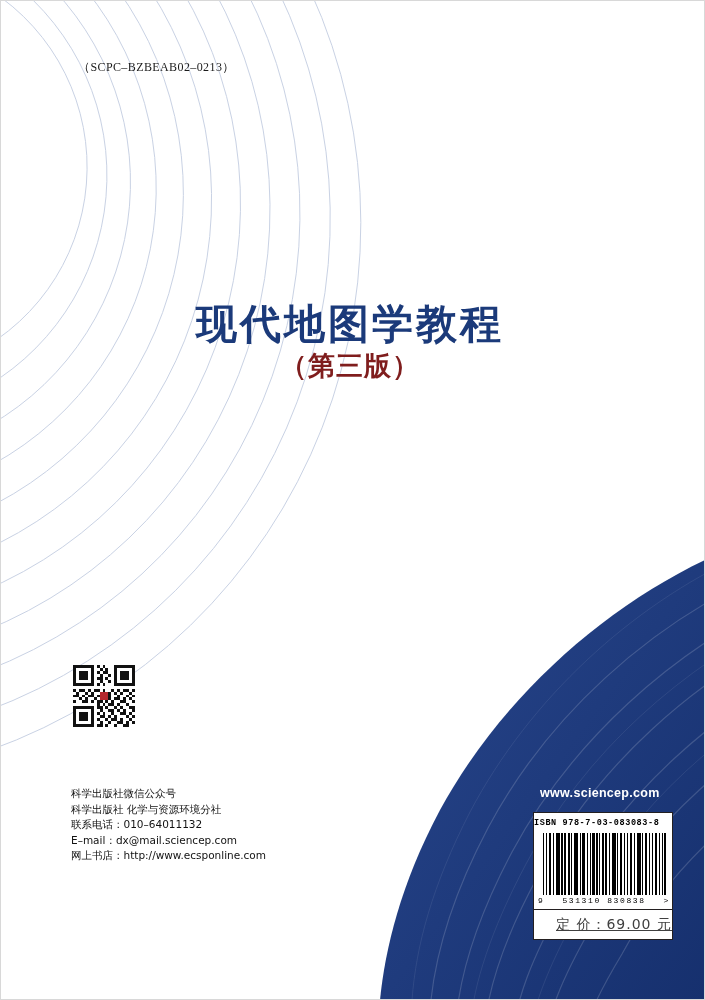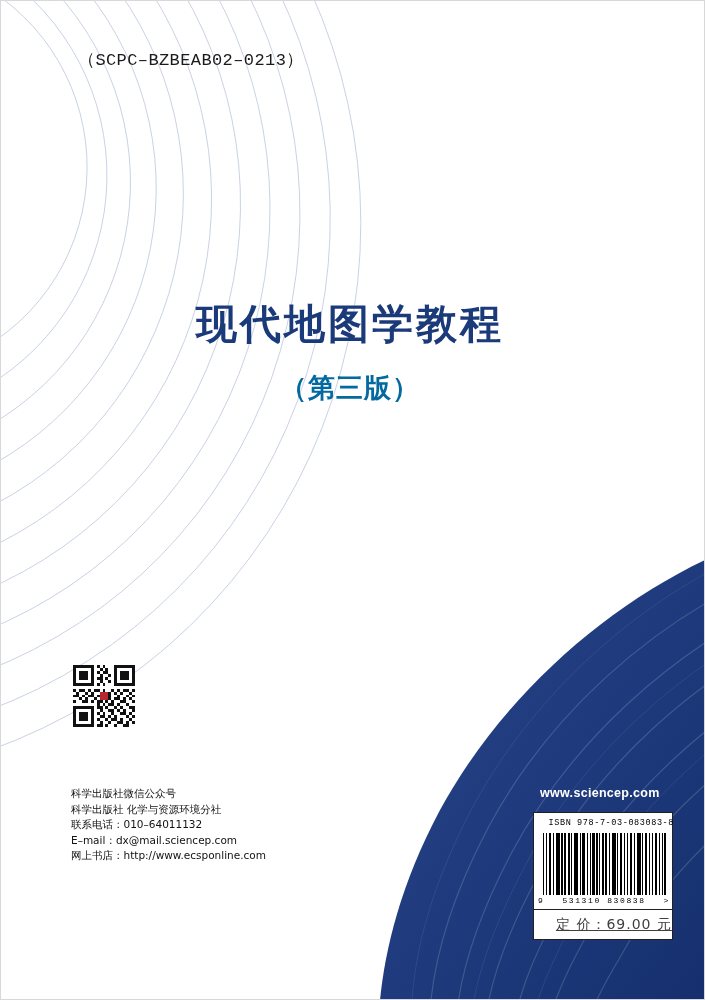--- a/index.html
+++ b/index.html
@@ -41,49 +41,48 @@
     position: absolute;
     left: 0; top: 0;
     width: 705px;
     height: 1000px;
   }
 
   
   .code {
     position: absolute;
     left: 78px;
-    top: 48px;
-    font-size: 17px;
+    top: 59px;
+    font-size: 12px;
     letter-spacing: 0.4px;
     color: #1a1a1a;
-    font-family: Liberation Mono, monospace;
+    font-family: Liberation Serif, serif;
     white-space: nowrap;
   }
 
   
   .title-block {
     position: absolute;
     left: 0;
     top: 300px;
     width: 700px;
     text-align: center;
   }
   .title-main {
     font-size: 41px;
     font-weight: bold;
     color: #1b3a7a;
     letter-spacing: 3px;
     line-height: 1.18;
     font-family: "DejaVu Sans", "Liberation Sans", sans-serif;
   }
   .title-sub {
-    margin-top: 22px;
     font-size: 27px;
     font-weight: bold;
-    color: #0369a1;
+    color: #7f1d1d;
     letter-spacing: 1px;
     font-family: "DejaVu Sans", "Liberation Sans", sans-serif;
   }
 
   
   .qr {
     position: absolute;
     left: 73px;
     top: 665px;
     width: 62px;
@@ -124,25 +123,26 @@
     width: 140px;
     height: 128px;
     background: #ffffff;
     border: 1px solid #231f20;
     box-sizing: border-box;
   }
   .isbn-text {
     position: absolute;
     left: 0; top: 5px;
     width: 140px;
-    text-align: right;
+    text-align: left;
     font-size: 8.5px;
     letter-spacing: 0.6px;
     color: #000;
     font-family: "Liberation Mono", monospace;
+    font-weight: bold;
   }
   .bars {
     position: absolute;
     left: 9px;
     top: 20px;
     width: 122px;
     height: 62px;
   }
   .bars i {
     position: absolute;

